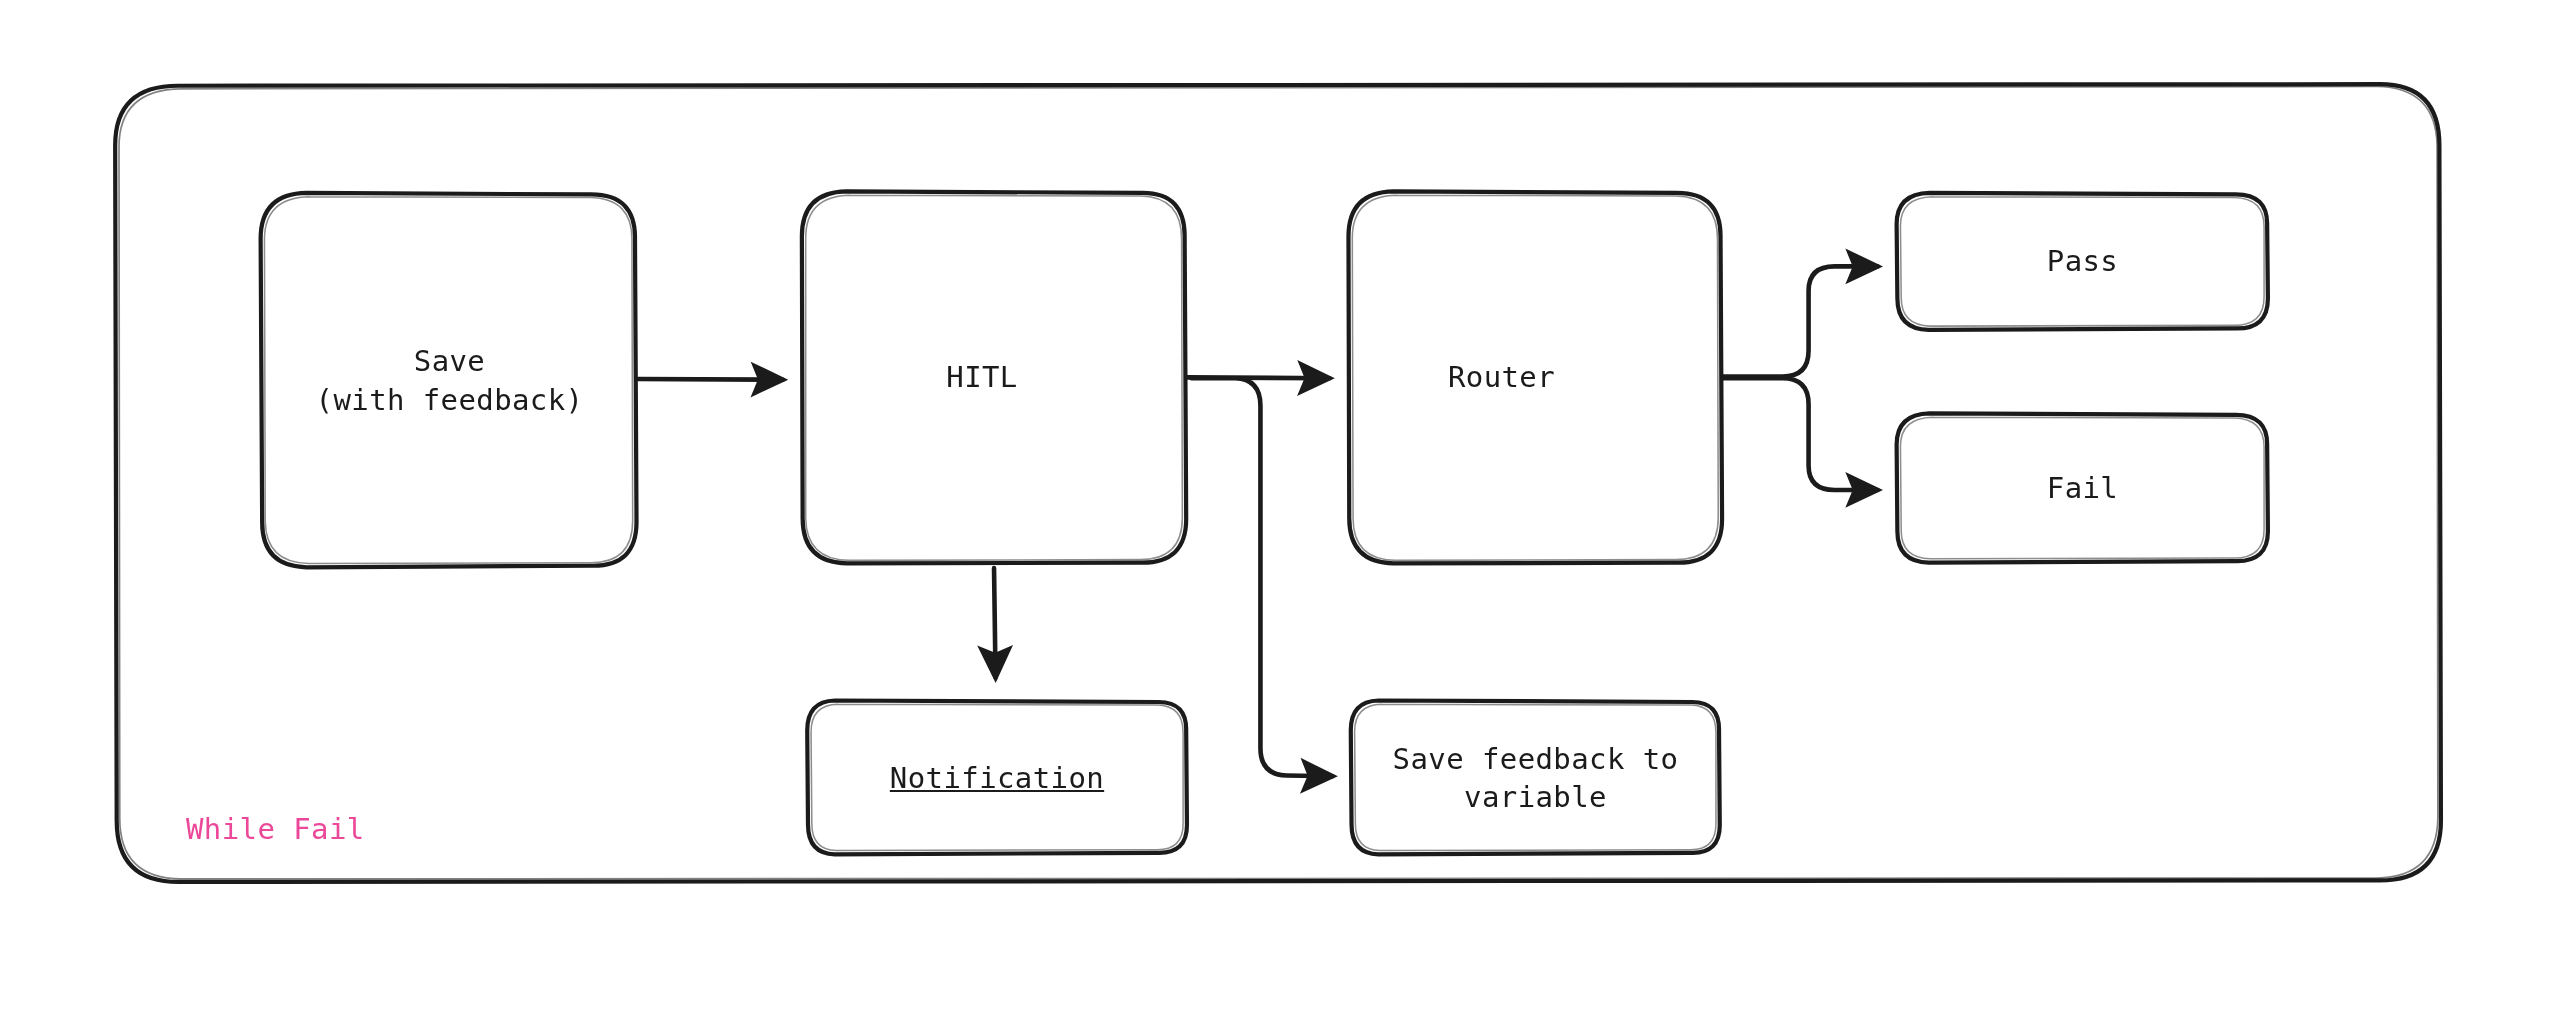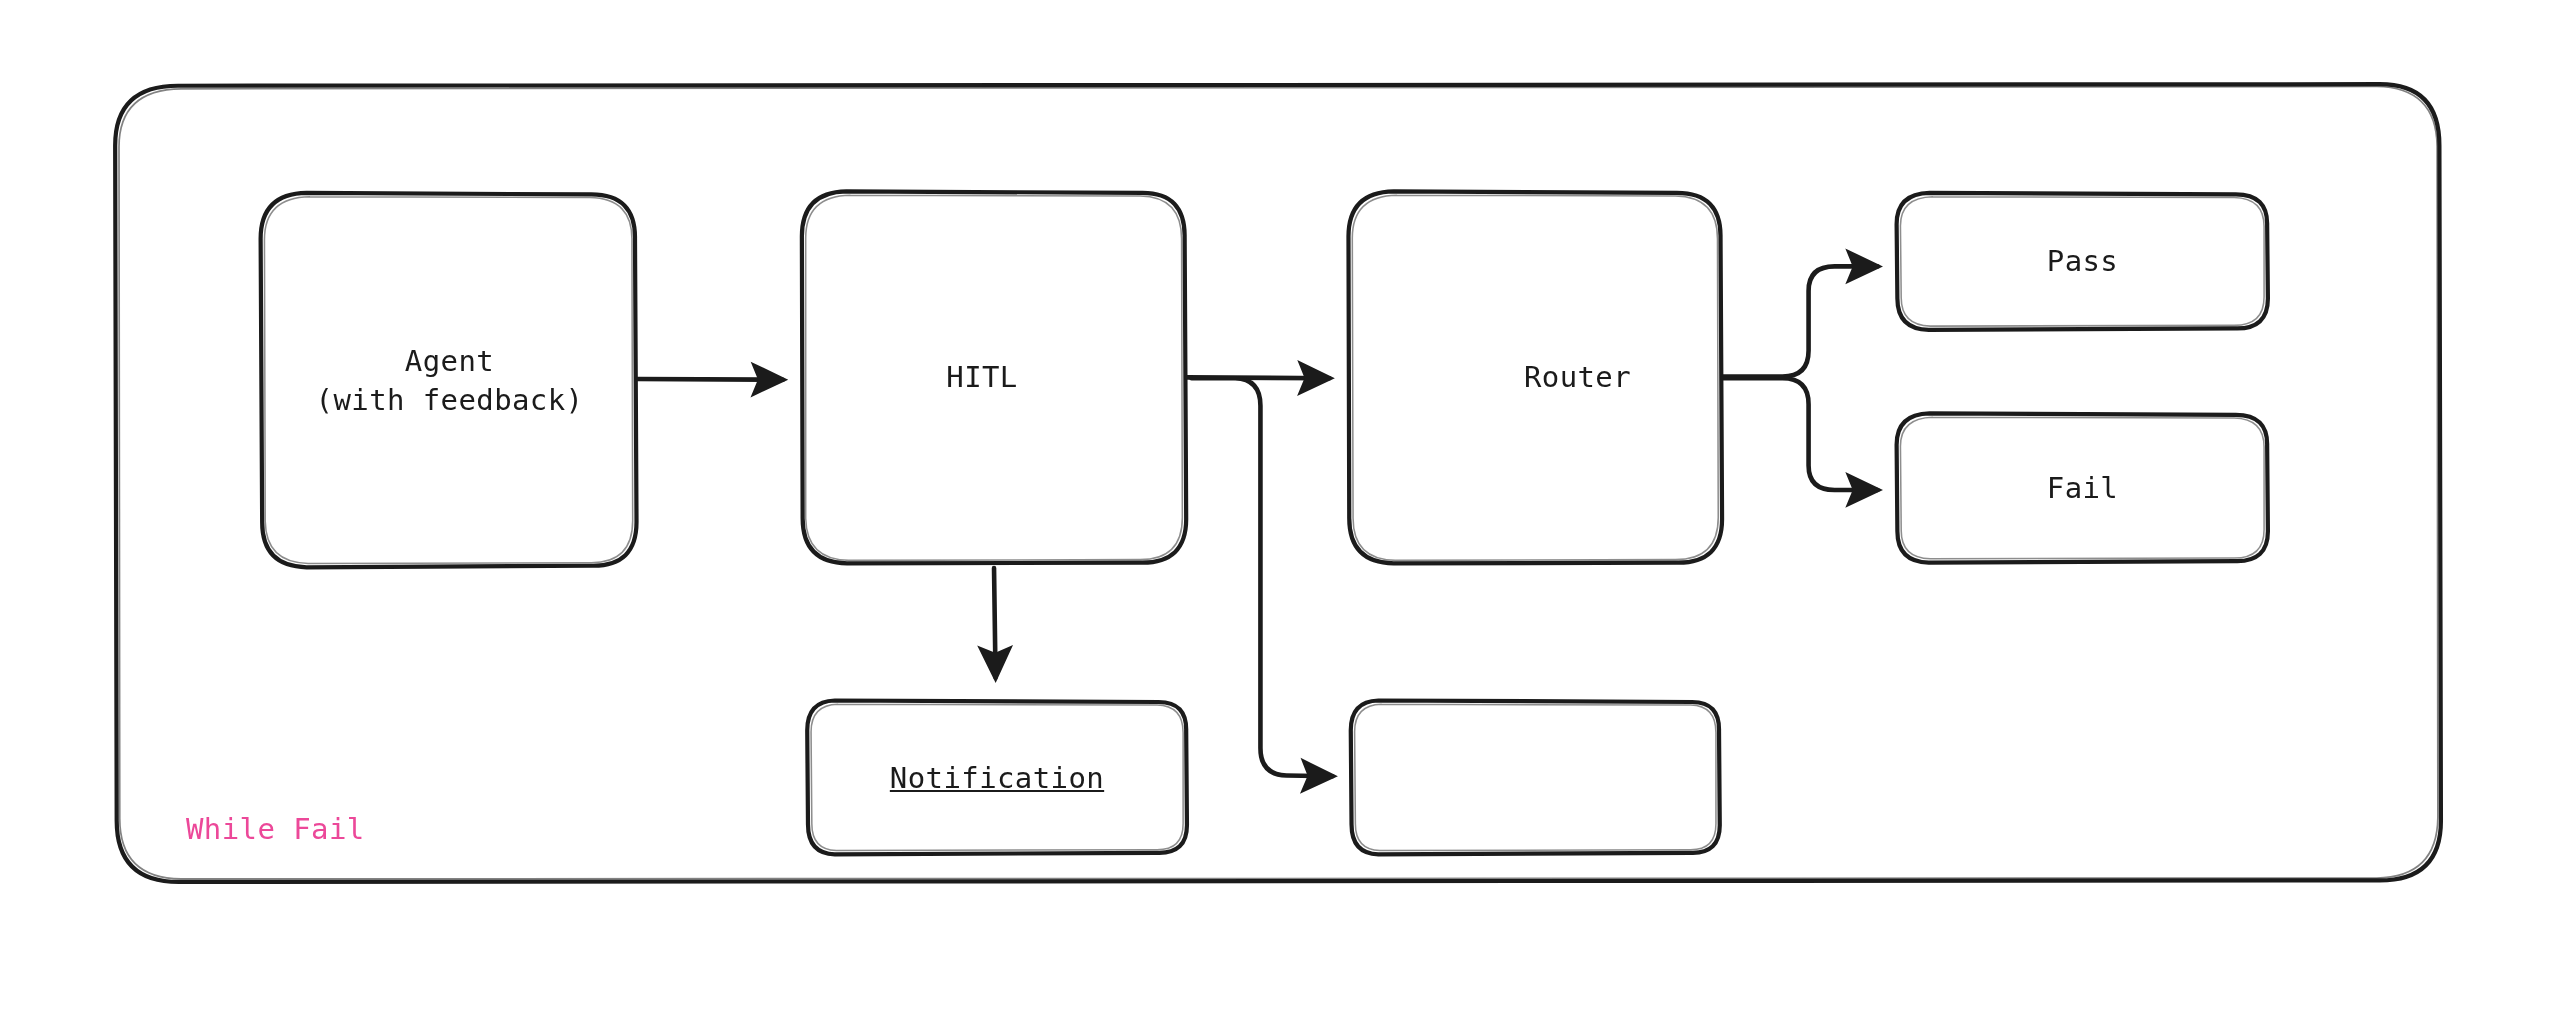--- a/index.html
+++ b/index.html
@@ -134,30 +134,32 @@
 
     <g>
       <path d="M 2250,492 L 2328,492 Q 2362,492 2362,458 L 2362,380 Q 2362,348 2396,348 L 2452,348" fill="none" stroke="#1b1b1b" stroke-width="6" stroke-linecap="round" stroke-linejoin="round" marker-end="url(#arrowhead)"></path>
     </g>
 
     <g>
       <path d="M 2250,494 L 2328,494 Q 2362,494 2362,528 L 2362,608 Q 2362,640 2396,640 L 2452,640" fill="none" stroke="#1b1b1b" stroke-width="6" stroke-linecap="round" stroke-linejoin="round" marker-end="url(#arrowhead)"></path>
     </g>
   </svg>
 
-  <div class="node-label" style="left:262px; top:193px; width:375px; height:375px;">Agent
+  <div class="node-label" style="left:262px; top:193px; width:375px; height:375px;">Save
 (with feedback)</div>
 
   <div class="node-label" style="left:790px; top:191px; width:384px; height:372px;">HITL</div>
 
-  <div class="node-label" style="left:1372px; top:191px; width:411px; height:372px;">Router</div>
+  <div class="node-label" style="left:1296px; top:191px; width:411px; height:372px;">Router</div>
 
   <div class="node-label" style="left:1897px; top:193px; width:371px; height:137px;">Pass</div>
 
   <div class="node-label" style="left:1897px; top:414px; width:371px; height:149px;">Fail</div>
 
   <div class="node-label" style="left:807px; top:701px; width:380px; height:154px;text-decoration:underline;">Notification</div>
 
+  <div class="node-label" style="left:1351px; top:701px; width:369px; height:154px;">Save feedback to
+variable</div>
 
   <div class="group-label" style="left:186px; top:812px;">While Fail</div>
 
 </div>
 
 
 </body></html>

